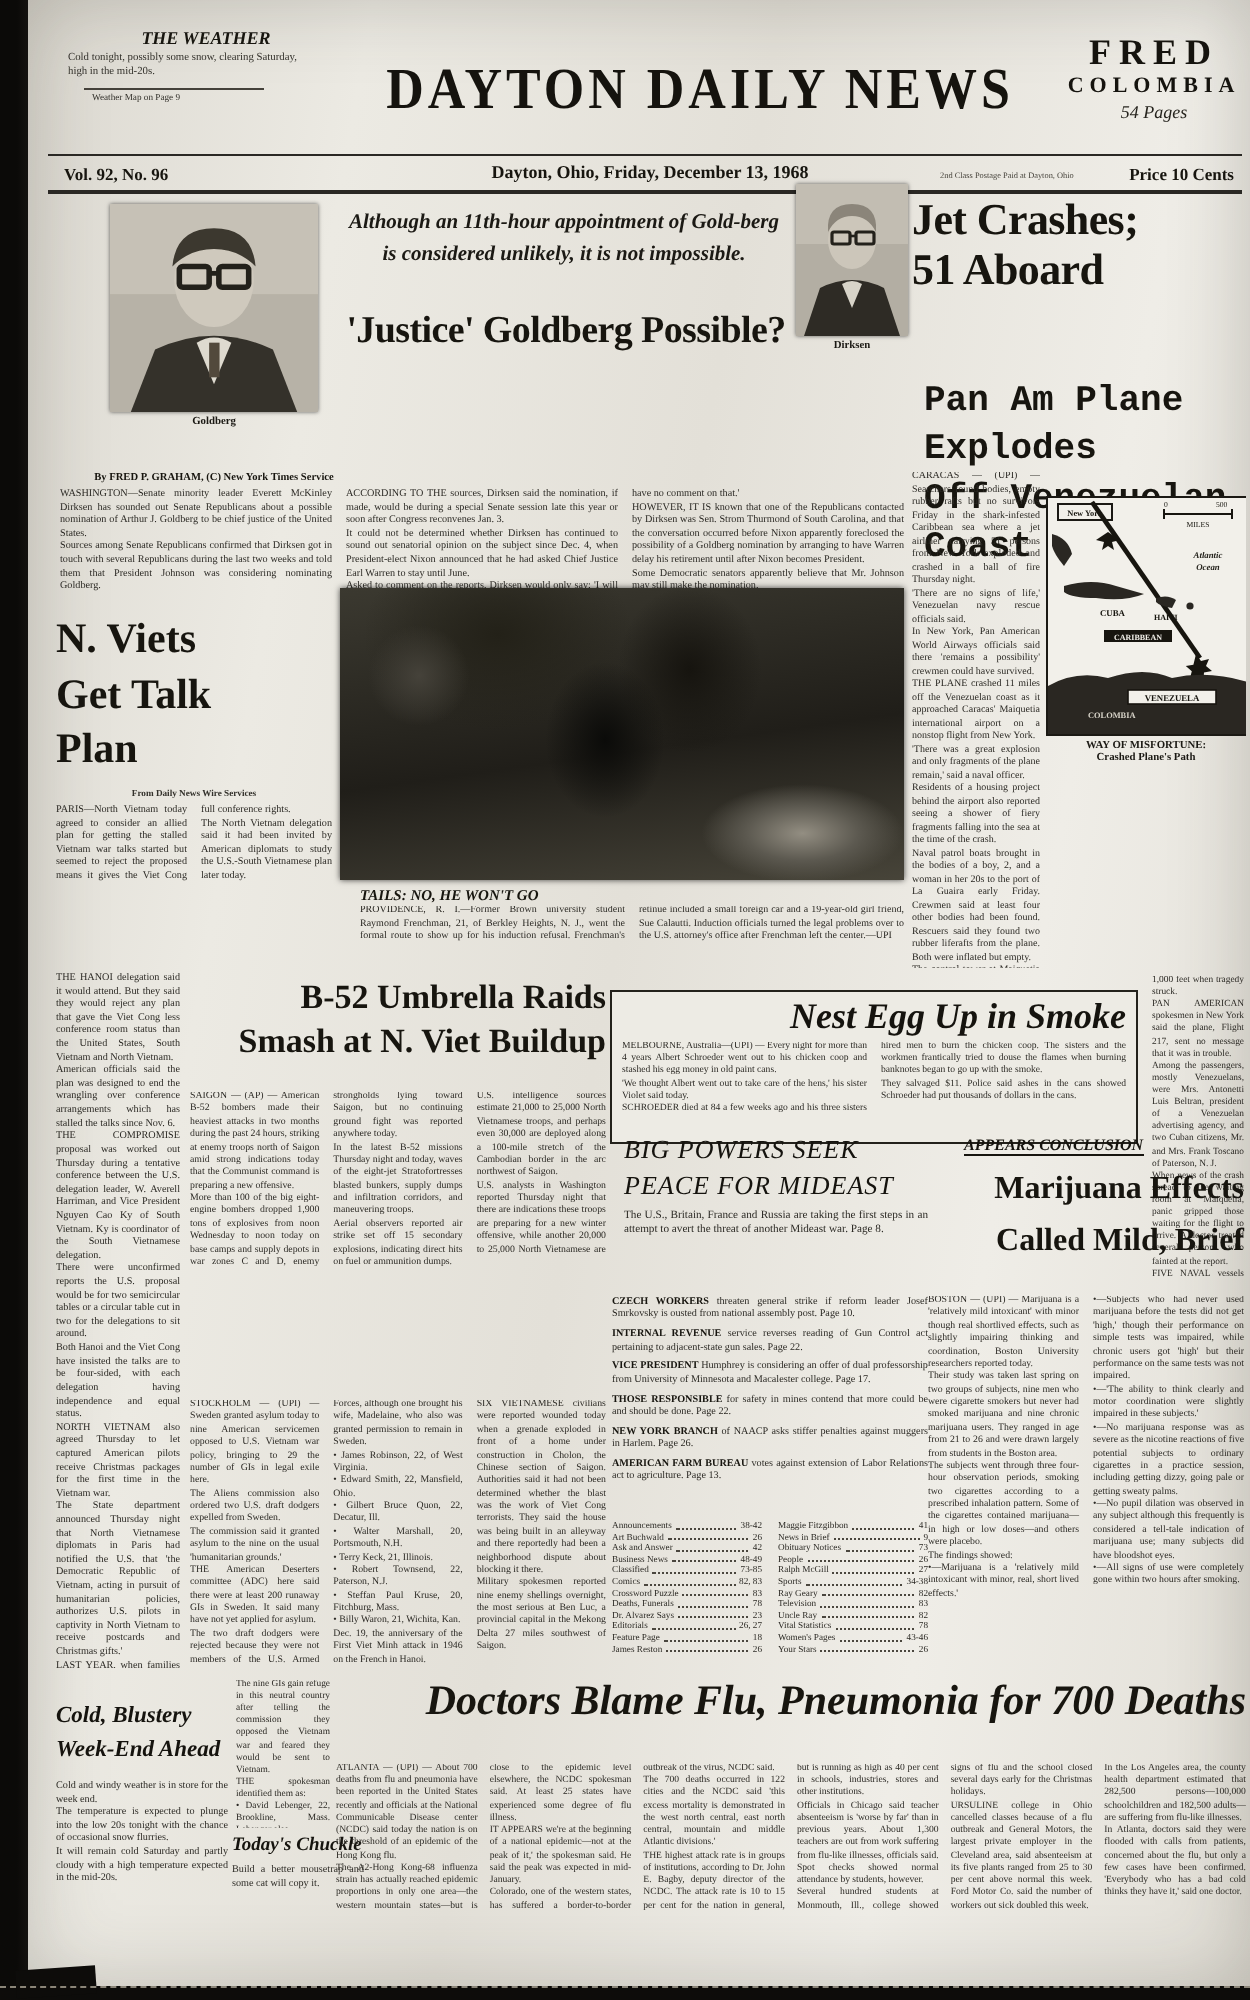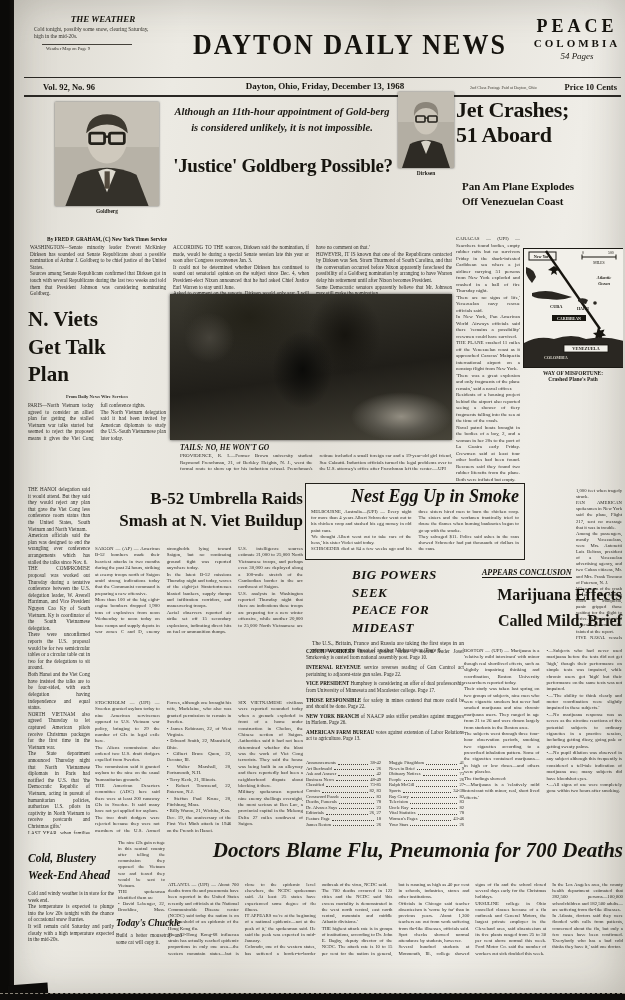--- a/index.html
+++ b/index.html
@@ -42,28 +42,28 @@
   <div class="abs" style="left:28px;top:14px;width:150px;">
     <div style="font-size:9px;font-weight:bold;font-style:italic;text-align:center;color:#17150f;">THE WEATHER</div>
     <div style="font-size:5.4px;line-height:1.3;margin-top:2px;color:#33312b;width:120px;margin-left:6px;">Cold tonight, possibly some snow, clearing Saturday, high in the mid-20s.</div>
     <div style="width:90px;border-top:1px solid #44413a;margin:4px 0 1px 14px;"></div>
     <div style="font-size:4.6px;margin-left:18px;color:#33312b;">Weather Map on Page 9</div>
   </div>
 
   <div class="abs" style="left:185px;top:30px;width:330px;text-align:center;font-size:26px;font-weight:bold;letter-spacing:2px;color:#15130e;white-space:nowrap;transform:scaleY(1.12);">DAYTON DAILY NEWS</div>
 
   <div class="abs" style="left:533px;top:16px;width:88px;text-align:center;">
-    <div style="font-size:18px;font-weight:bold;letter-spacing:4px;color:#15130e;">PEACE</div>
+    <div style="font-size:18px;font-weight:bold;letter-spacing:4px;color:#15130e;">FRED</div>
     <div style="font-size:11px;font-weight:bold;letter-spacing:3px;color:#15130e;">COLOMBIA</div>
     <div style="font-size:9px;font-style:italic;margin-top:2px;color:#26241e;">54 Pages</div>
   </div>
 
   <div class="abs rule" style="left:24px;right:4px;top:77px;height:1px;"></div>
 
-  <div class="abs" style="left:43px;top:82px;font-size:8.5px;font-weight:bold;color:#17150f;">Vol. 92, No. 96</div>
+  <div class="abs" style="left:32px;top:82px;font-size:8.5px;font-weight:bold;color:#17150f;">Vol. 92, No. 96</div>
   <div class="abs" style="left:185px;top:81px;width:280px;text-align:center;font-size:9px;font-weight:bold;color:#17150f;">Dayton, Ohio, Friday, December 13, 1968</div>
   <div class="abs" style="left:470px;top:85px;font-size:4.2px;color:#45423a;">2nd Class Postage Paid at Dayton, Ohio</div>
   <div class="abs" style="right:8px;top:82px;font-size:8.5px;font-weight:bold;color:#17150f;">Price 10 Cents</div>
   <div class="abs rule" style="left:24px;right:4px;top:95px;height:2px;"></div>
 
   <div class="abs photo-frame" style="left:55px;top:102px;width:104px;height:104px;">
     <svg width="104" height="104" viewBox="0 0 60 60">
       <rect width="60" height="60" fill="#b7b2a7"></rect>
       <rect width="60" height="26" fill="#c6c1b6"></rect>
       <ellipse cx="30" cy="22" rx="11.5" ry="13.5" fill="#cfc9bd"></ellipse>
@@ -106,21 +106,21 @@
 HOWEVER, IT IS known that one of the Republicans contacted by Dirksen was Sen. Strom Thurmond of South Carolina, and that the conversation occurred before Nixon apparently foreclosed the possibility of a Goldberg nomination by arranging to have Warren delay his retirement until after Nixon becomes President.
 Some Democratic senators apparently believe that Mr. Johnson may still make the nomination.
 Sen. Stephen M. Young (D-Ohio), charged on Tuesday that Nixon had learned of the contemplated nomination from President Johnson, and that the president-elect had then gone 'behind the President's back' to arrange for Warren to stay on the job.
 YOUNG CALLED upon the President to nominate Goldberg anyway, and he predicted that the nomination would be confirmed. Although an 11th-hour appointment of Goldberg is considered unlikely in view of Chief Justice Warren's agreement to stay on, it is not constitutionally or politically impossible.
 If Mr. Johnson were to nominate Goldberg next month, the nomination would continue in effect and could be confirmed even after his term ends on Jan. 20, unless Nixon should withdraw it.</div>
 
   <div class="abs hl" style="left:456px;top:98px;width:168px;font-size:22px;line-height:1.12;letter-spacing:-0.3px;">
     <div>Jet Crashes;</div>
     <div>51 Aboard</div>
   </div>
-  <div class="abs hl" style="left:462px;top:179px;width:160px;font-size:11px;line-height:1.35;">
+  <div class="abs hl" style="left:462px;top:189px;width:160px;font-size:18px;line-height:1.35;font-family:Liberation Mono, monospace;">
     <div>Pan Am Plane Explodes</div>
     <div>Off Venezuelan Coast</div>
   </div>
 
   <div class="abs" style="left:456px;top:236px;width:167px;height:248px;overflow:hidden;">
     <div style="float:right;width:100px;margin:12px 0 2px 3px;">
       <svg width="100" height="118" viewBox="0 0 100 118" style="display:block;background:#f2f0ea;border:1.5px solid #1b1914;">
         <rect x="5" y="3" width="27" height="8" fill="#f2f0ea" stroke="#1b1914" stroke-width="1"></rect>
         <text x="18.5" y="9" font-size="4.2" font-weight="bold" text-anchor="middle" fill="#17150f">New York</text>
         <line x1="58" y1="8" x2="92" y2="8" stroke="#17150f" stroke-width="1"></line>
@@ -195,30 +195,30 @@
     <div>B-52 Umbrella Raids</div>
     <div>Smash at N. Viet Buildup</div>
   </div>
   <div class="abs body-txt just cols3" style="left:95px;top:546px;width:208px;height:94px;font-size:4.9px;">SAIGON — (AP) — American B-52 bombers made their heaviest attacks in two months during the past 24 hours, striking at enemy troops north of Saigon amid strong indications today that the Communist command is preparing a new offensive.
 More than 100 of the big eight-engine bombers dropped 1,900 tons of explosives from noon Wednesday to noon today on base camps and supply depots in war zones C and D, enemy strongholds lying toward Saigon, but no continuing ground fight was reported anywhere today.
 In the latest B-52 missions Thursday night and today, waves of the eight-jet Stratofortresses blasted bunkers, supply dumps and infiltration corridors, and maneuvering troops.
 Aerial observers reported air strike set off 15 secondary explosions, indicating direct hits on fuel or ammunition dumps.
 U.S. intelligence sources estimate 21,000 to 25,000 North Vietnamese troops, and perhaps even 30,000 are deployed along a 100-mile stretch of the Cambodian border in the arc northwest of Saigon.
 U.S. analysts in Washington reported Thursday night that there are indications these troops are preparing for a new winter offensive, while another 20,000 to 25,000 North Vietnamese are poised just above the demilitarized zone.</div>
 
-  <div class="abs" style="left:305px;top:483px;width:220px;height:77px;border:1.5px solid #23211b;background:#edebe4;padding:2px 5px;box-sizing:border-box;">
+  <div class="abs" style="left:305px;top:495px;width:264px;height:77px;border:1.5px solid #23211b;background:#edebe4;padding:2px 5px;box-sizing:border-box;">
     <div class="ctr" style="font-size:18px;font-weight:bold;font-style:italic;color:#15130e;">Nest Egg Up in Smoke</div>
     <div class="body-txt just cols2" style="height:44px;font-size:4.8px;margin-top:2px;">MELBOURNE, Australia—(UPI) — Every night for more than 4 years Albert Schroeder went out to his chicken coop and stashed his egg money in old paint cans.
 'We thought Albert went out to take care of the hens,' his sister Violet said today.
 SCHROEDER died at 84 a few weeks ago and his three sisters hired men to burn the chicken coop. The sisters and the workmen frantically tried to douse the flames when burning banknotes began to go up with the smoke.
 They salvaged $11. Police said ashes in the cans showed Schroeder had put thousands of dollars in the cans.</div>
   </div>
 
   <div class="abs" style="left:312px;top:566px;width:152px;">
-    <div style="font-size:13px;font-weight:bold;font-style:italic;letter-spacing:0.5px;line-height:1.35;color:#15130e;margin-left:40px;">
+    <div style="font-size:13px;font-weight:normal;font-style:italic;letter-spacing:0.5px;line-height:1.35;color:#15130e;">
       <div>BIG POWERS SEEK</div>
       <div>PEACE FOR MIDEAST</div>
     </div>
     <div class="body-txt just" style="font-size:5.6px;margin-top:4px;">The U.S., Britain, France and Russia are taking the first steps in an attempt to avert the threat of another Mideast war. Page 8.</div>
   </div>
 
   <div class="abs" style="left:306px;top:648px;width:158px;">
 
       <div class="brief"><b>CZECH WORKERS</b><span> threaten general strike if reform leader Josef Smrkovsky is ousted from national assembly post. Page 10.</span></div>
 

